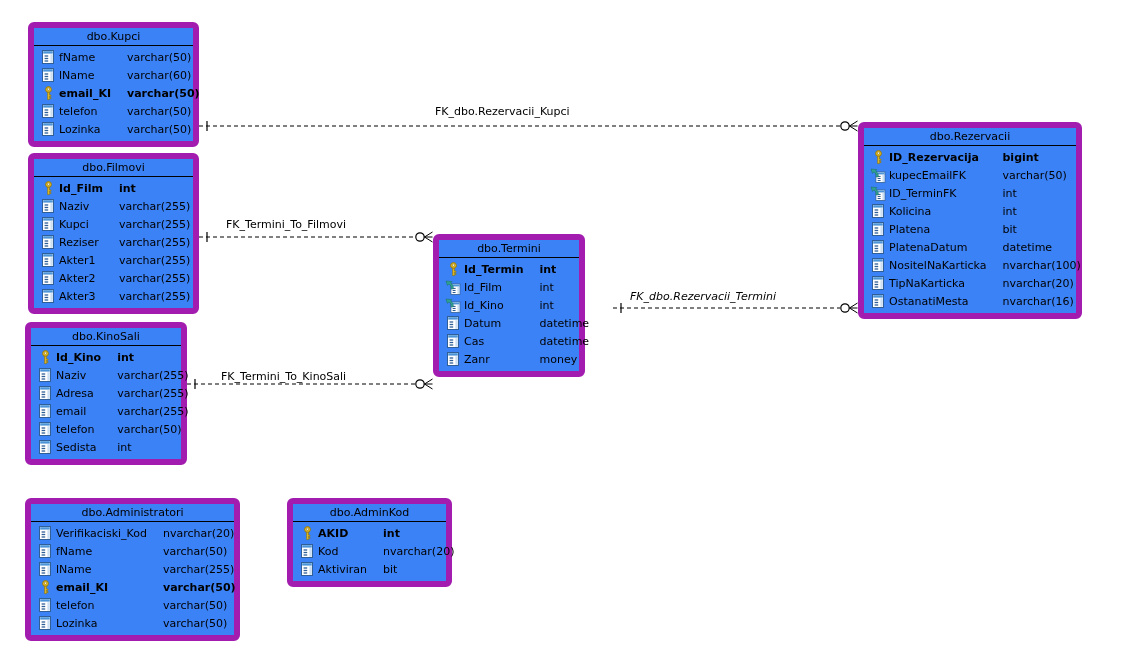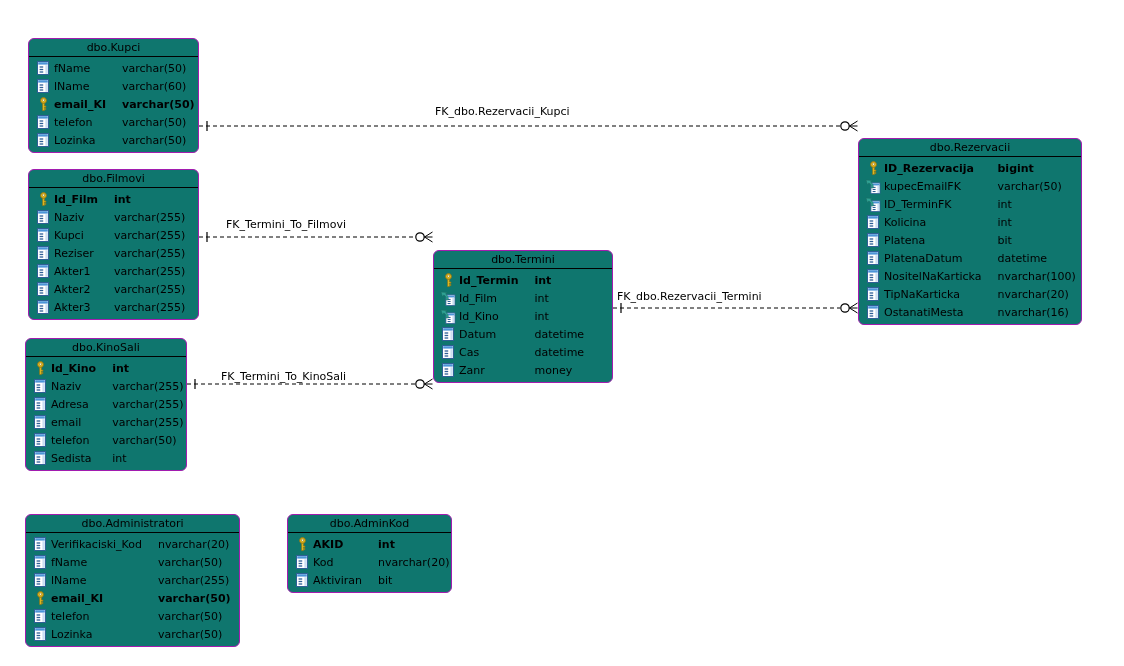--- a/index.html
+++ b/index.html
@@ -1,41 +1,41 @@
 <!DOCTYPE html>
 <html><head>
 <meta charset="utf-8">
 <style>
   html,body{margin:0;padding:0;background:#ffffff;}
   body{font-family:"DejaVu Sans","Liberation Sans",sans-serif;color:#000;}
   #canvas{position:relative;width:1124px;height:666px;background:#fff;overflow:hidden;}
   svg.rel-layer{position:absolute;left:0;top:0;width:1124px;height:666px;}
-  .db-table{position:absolute;background:#0f766e;border:1px solid #a21caf;border-radius:6px;
-    box-sizing:border-box;font-size:11px;line-height:1;z-index:2;margin-top:16px;}
+  .db-table{position:absolute;background:#3b82f6;border:6px solid #a21caf;border-radius:6px;
+    box-sizing:border-box;font-size:11px;line-height:1;z-index:2;}
   .db-table-title{height:17px;line-height:17px;text-align:center;border-bottom:1px solid #000;
     white-space:nowrap;overflow:hidden;padding:0 4px;}
   .db-rows{display:table;width:100%;border-collapse:collapse;margin:2px 0 3px 0;}
   .db-row{display:table-row;}
   .cell-icon{display:table-cell;width:22px;min-width:22px;height:18px;vertical-align:middle;
     text-align:center;padding-left:3px;}
   .cell-icon svg{display:block;margin:0 auto;}
   .cell-name{display:table-cell;vertical-align:middle;padding-right:16px;white-space:nowrap;}
   .cell-type{display:table-cell;vertical-align:middle;white-space:nowrap;padding-right:6px;width:99%;}
   .db-row.pk .cell-name,.db-row.pk .cell-type{font-weight:bold;}
   .db-row.fk .cell-name,.db-row.fk .cell-type{}
   .rel-label{position:absolute;font-size:11px;white-space:nowrap;z-index:1;}
 </style>
 </head>
 <body>
 
 <div id="canvas">
     <div class="rel-label" style="left: 435px; top: 105px;">FK_dbo.Rezervacii_Kupci</div>
     <div class="rel-label" style="left: 226px; top: 218px;">FK_Termini_To_Filmovi</div>
     <div class="rel-label" style="left: 221px; top: 370px;">FK_Termini_To_KinoSali</div>
-    <div class="rel-label" style="left: 617px; top: 290px;">FK_dbo.Rezervacii_Termini</div>
+    <div class="rel-label" style="left: 630px; top: 290px; font-style: italic;">FK_dbo.Rezervacii_Termini</div>
     <svg class="rel-layer">
       <g>
         <line x1="199" y1="126" x2="840" y2="126" stroke="#000000" stroke-width="1" stroke-dasharray="4 3"></line>
         <line x1="207" y1="121" x2="207" y2="131" stroke="#000000" stroke-width="1.2"></line>
         <circle cx="845" cy="126" r="4.2" fill="#fff" stroke="#000000" stroke-width="1.2"></circle>
         <path d="M849.5 126 L857.5 121 M849.5 126 L857.5 126 M849.5 126 L857.5 131" stroke="#000000" stroke-width="1" fill="none"></path>
       </g>
       <g>
         <line x1="199" y1="237" x2="415" y2="237" stroke="#000000" stroke-width="1" stroke-dasharray="4 3"></line>
         <line x1="207" y1="232" x2="207" y2="242" stroke="#000000" stroke-width="1.2"></line>
@@ -480,21 +480,21 @@
                 <line x1="2.6" y1="8.5" x2="6.2" y2="8.5"></line>
     <line x1="2.6" y1="11" x2="6.2" y2="11"></line>
               </g>
             </svg>
           </span>
           <span class="cell-name">Aktiviran</span>
           <span class="cell-type">bit</span>
         </div>
       </div>
     </div>
-    <div class="db-table" style="left: 433px; top: 234px; width: 180px;">
+    <div class="db-table" style="left: 433px; top: 234px; width: 152px;">
       <div class="db-table-title">dbo.Termini</div>
       <div class="db-rows">
         <div class="db-row pk">
           <span class="cell-icon">
             <svg width="13" height="15" viewBox="0 0 13 15">
     <circle cx="6.5" cy="3.5" r="2.9" fill="#E8BE22" stroke="#8F7514"></circle>
     <circle cx="6.5" cy="3.2" r="1.1" fill="#fff" stroke="#8F7514" stroke-width="0.6"></circle>
     <path d="M5.6 6.2 L5.6 13.6 L7.4 13.6 L7.4 12.6 L9 12.6 L9 11.4 L7.4 11.4 L7.4 10.2 L9 10.2 L9 9 L7.4 9 L7.4 6.2 Z" fill="#E8BE22" stroke="#8F7514" stroke-width="0.7"></path>
             </svg>
           </span>

